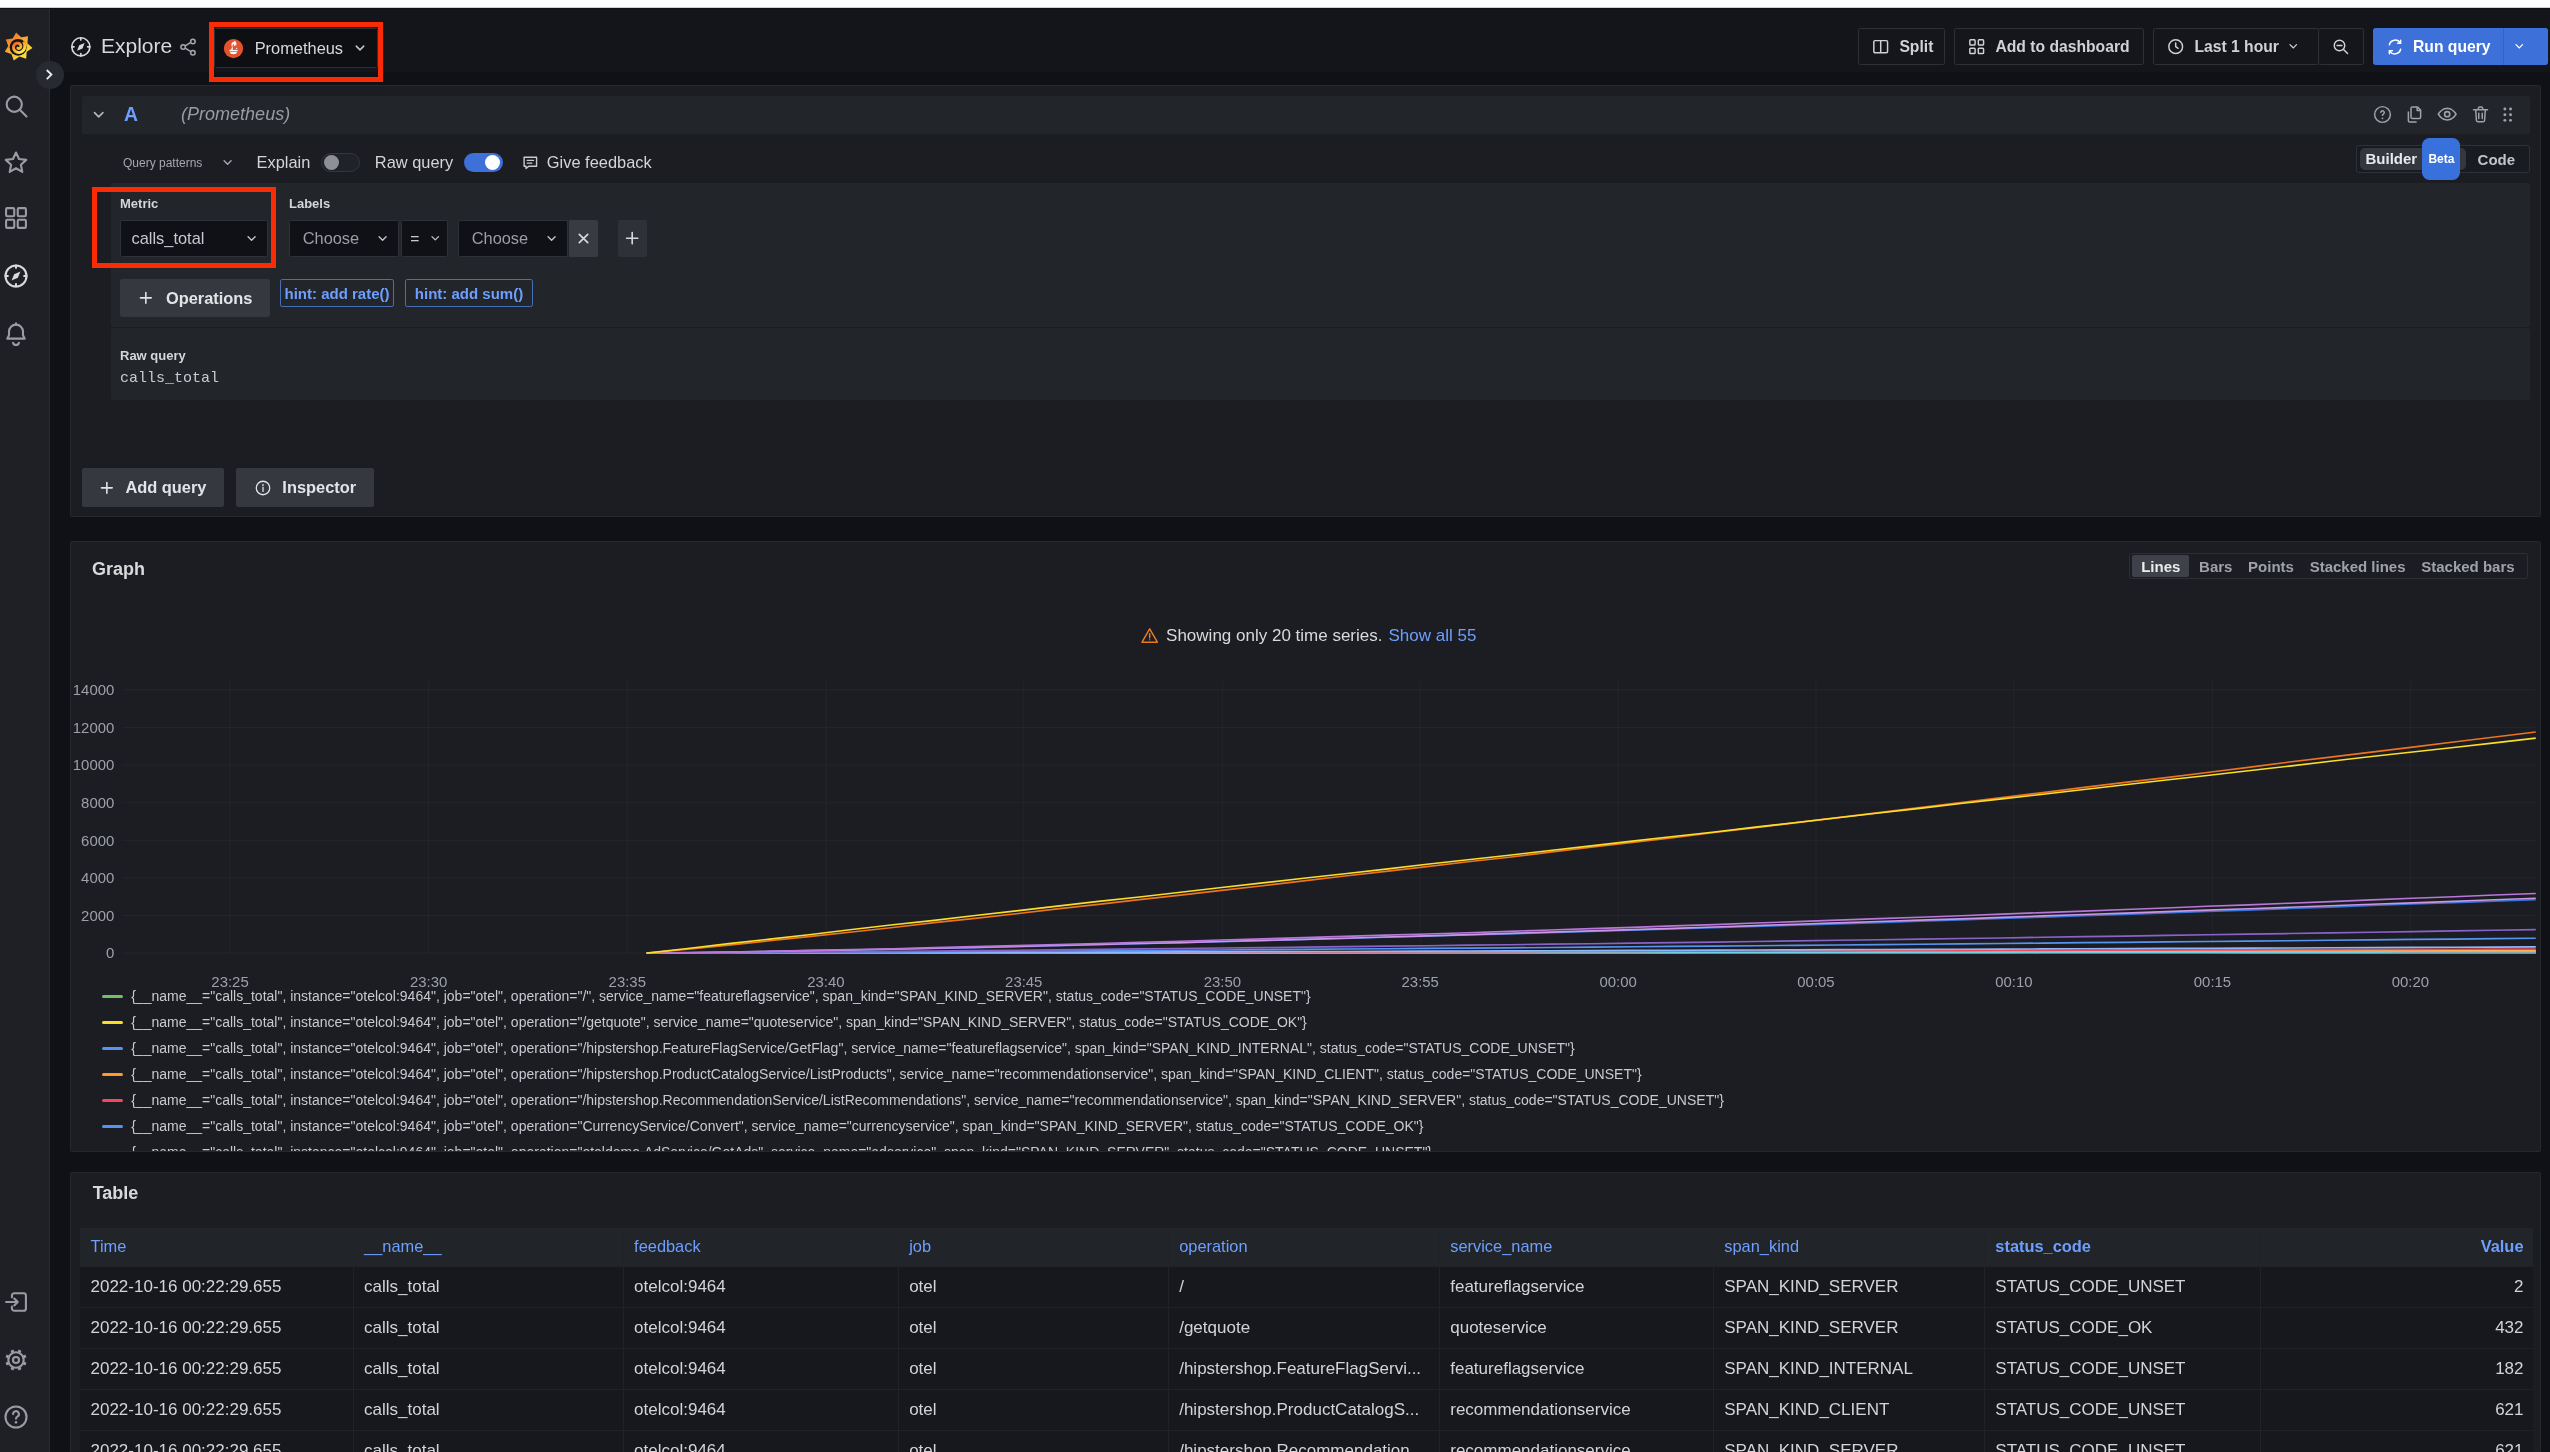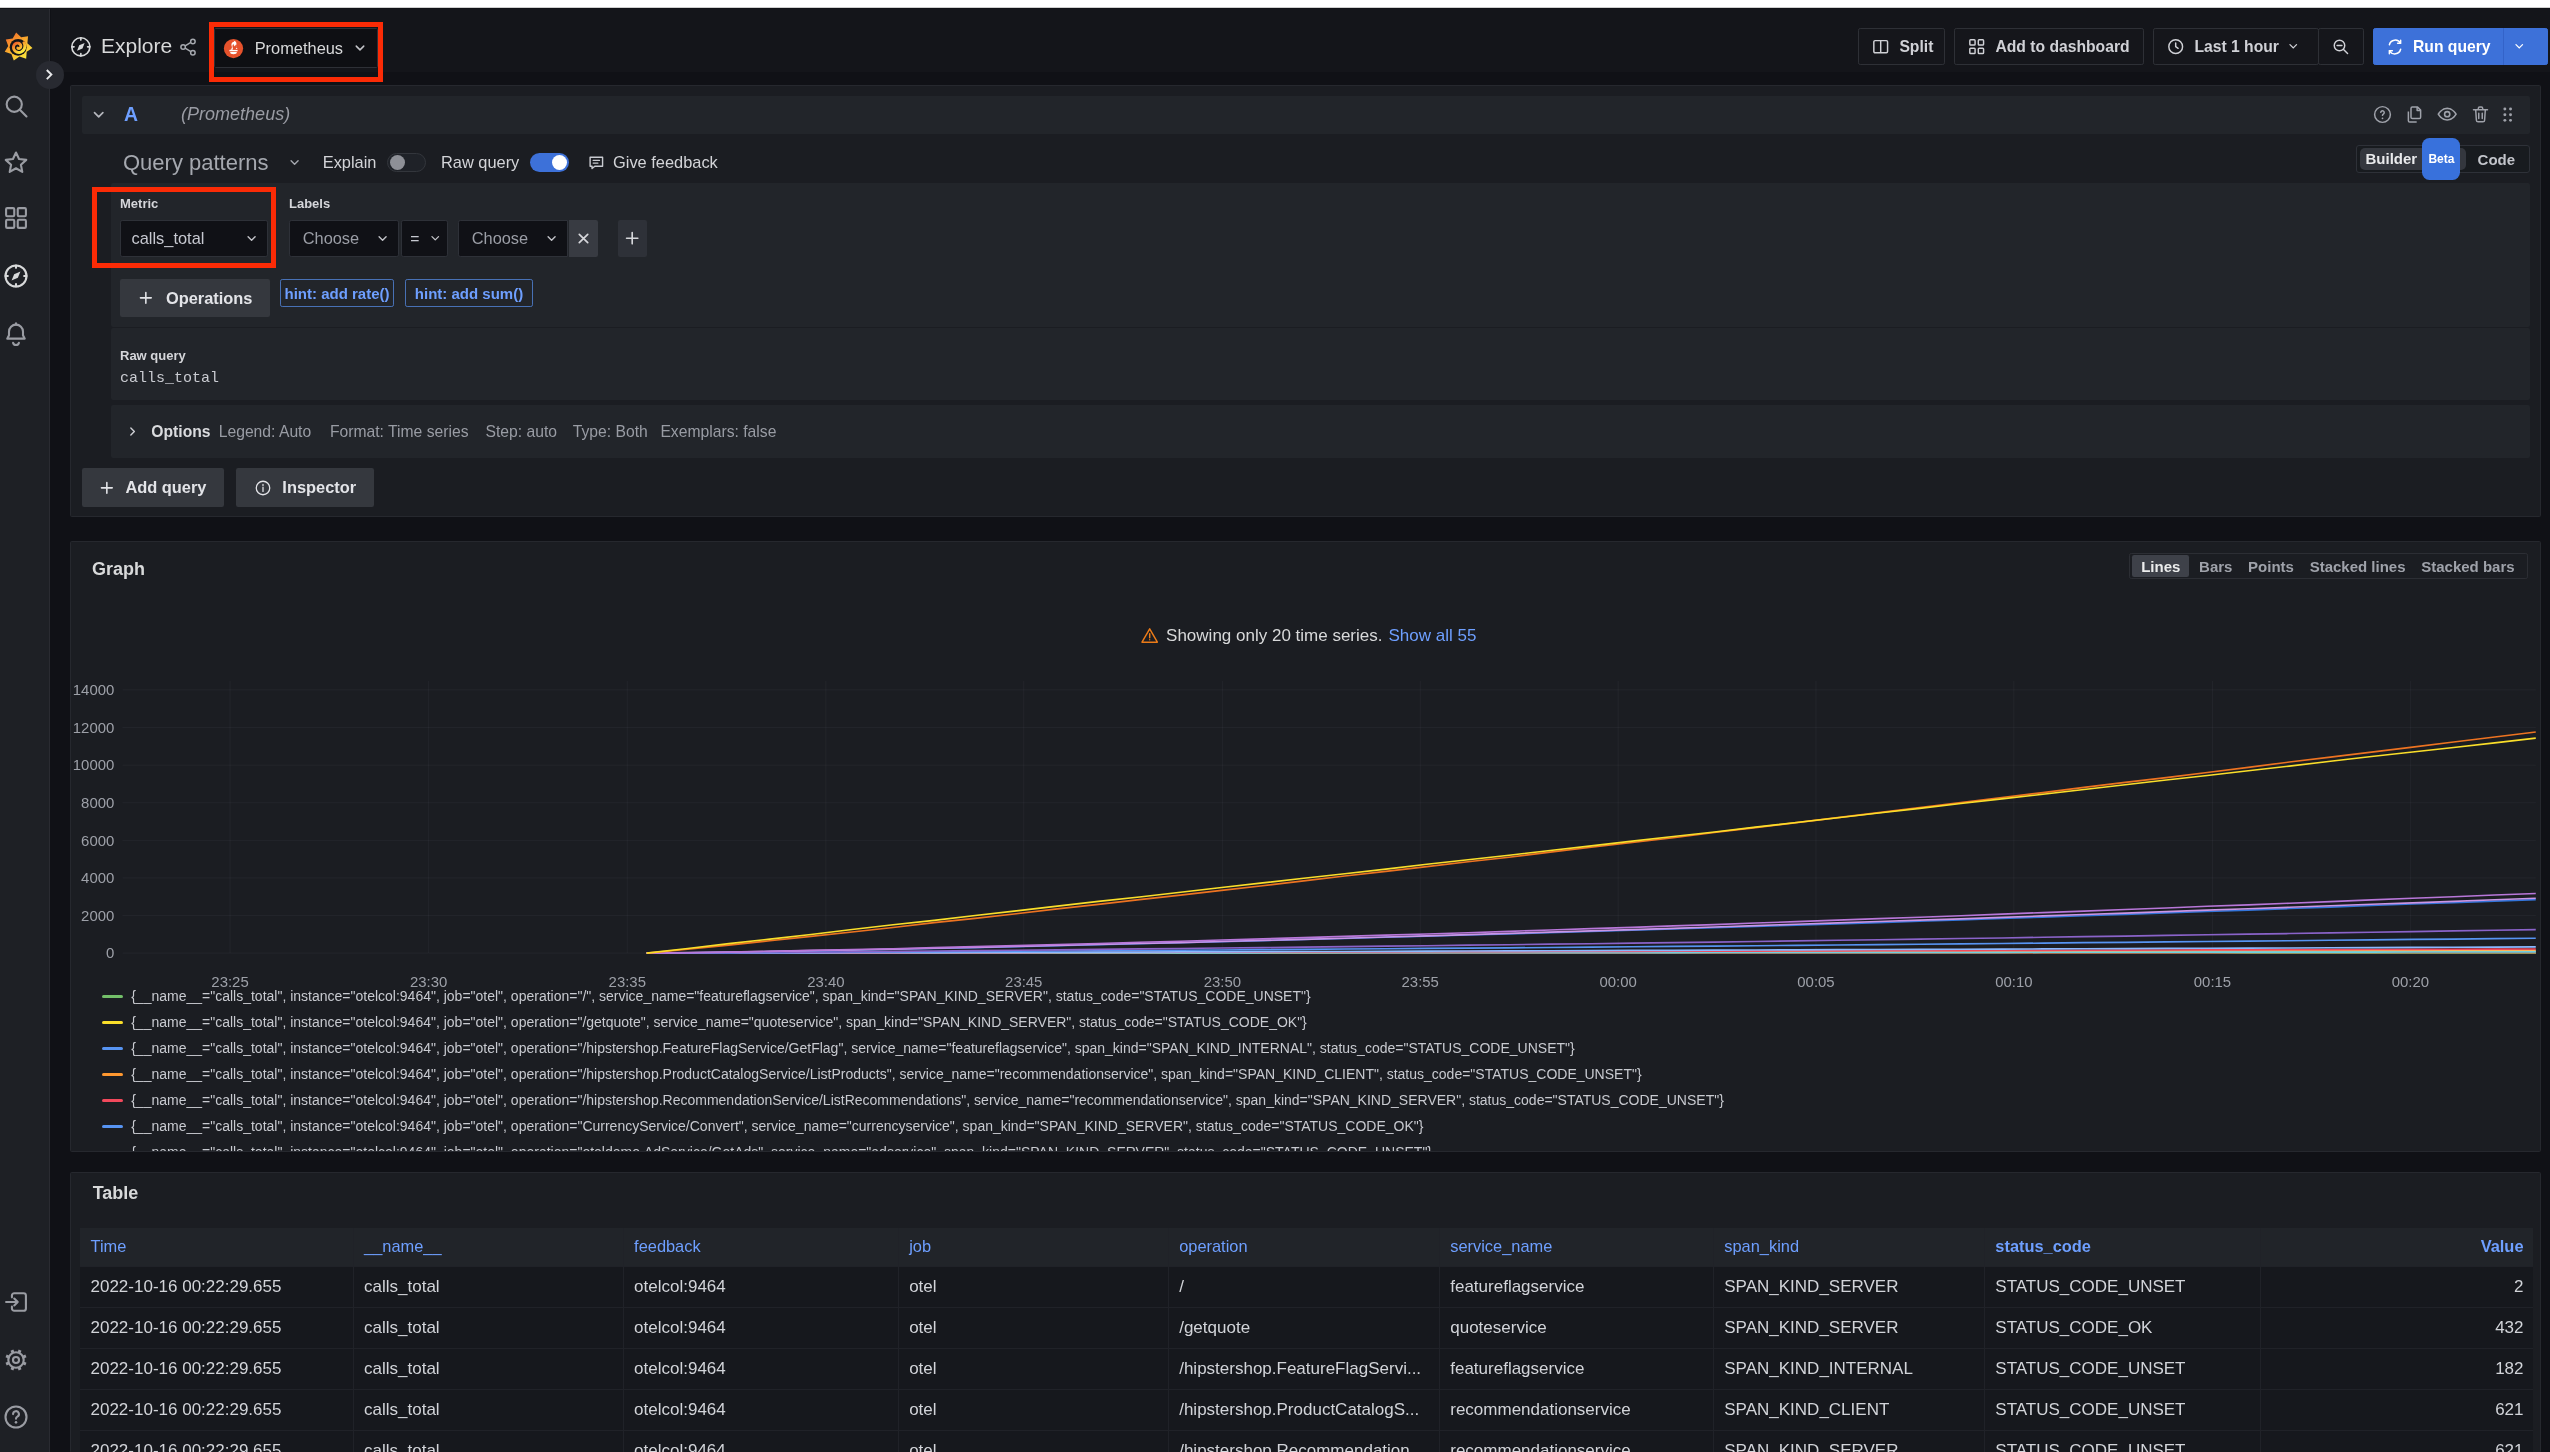--- a/index.html
+++ b/index.html
@@ -175,21 +175,21 @@
         <circle cx="8.5" cy="5" r="1.8"></circle>
         <circle cx="15.5" cy="5" r="1.8"></circle>
         <circle cx="8.5" cy="12" r="1.8"></circle>
         <circle cx="15.5" cy="12" r="1.8"></circle>
         <circle cx="8.5" cy="19" r="1.8"></circle>
         <circle cx="15.5" cy="19" r="1.8"></circle>
       </svg>
   </div>
 
   <div style="position:absolute;left:52px;top:63px;height:27px;display:flex;align-items:center;color:#a5a8af">
-    <span style="font-size:22px">Query patterns</span>
+    <span style="font-size:12px">Query patterns</span>
     <svg style="margin-left:20px" width="11.2" height="11.2" viewBox="0 0 16 16" fill="none" stroke="#a5a8af" stroke-width="2" stroke-linecap="round" stroke-linejoin="round">
         <path d="M3 5.5 L8 10.5 L13 5.5"></path>
       </svg>
     <span style="margin-left:23px;color:#d3d4d8;font-size:16.4px">Explain</span>
     <span style="margin-left:10.5px;width:39px;height:19.4px;background:#1f2228;border:0.7px solid #33363c;border-radius:10.5px;position:relative;display:inline-block">
         <span style="position:absolute;left:2.2px;top:1.5px;width:15px;height:15px;border-radius:50%;background:#8e9097"></span>
       </span>
     <span style="margin-left:15px;color:#d3d4d8;font-size:16.4px">Raw query</span>
     <span style="margin-left:10.5px;width:39px;height:19.4px;background:#3d71d9;border-radius:10.5px;position:relative;display:inline-block">
         <span style="position:absolute;right:2.2px;top:2.2px;width:15px;height:15px;border-radius:50%;background:#fff"></span>
@@ -253,31 +253,20 @@
     </div>
     <div style="position:absolute;left:169px;top:96px;width:114px;height:28px;border:1.5px solid #4871b5;border-radius:2.2px;display:flex;align-items:center;justify-content:center;color:#6e9fff;font-weight:700;font-size:15px">hint: add rate()</div>
     <div style="position:absolute;left:294px;top:96px;width:128px;height:28px;border:1.5px solid #4871b5;border-radius:2.2px;display:flex;align-items:center;justify-content:center;color:#6e9fff;font-weight:700;font-size:15px">hint: add sum()</div>
   </div>
 
   <div class="section" style="left:40px;top:242px;right:10.5px;height:72px">
     <div class="lbl" style="position:absolute;left:9px;top:20px">Raw query</div>
     <div style="position:absolute;left:9px;top:42px;font-family:'Liberation Mono',monospace;font-size:15px;color:#c9cbd1">calls_total</div>
   </div>
 
-  <div class="section" style="left:40px;top:319px;right:10.5px;height:53px;display:flex;align-items:center">
-    <svg style="margin-left:16.4px" width="11.2" height="11.2" viewBox="0 0 16 16" fill="none" stroke="#cfd0d5" stroke-width="2" stroke-linecap="round" stroke-linejoin="round">
-        <path d="M5.5 3 L10.5 8 L5.5 13"></path>
-      </svg>
-    <span style="margin-left:12.7px;font-weight:700;font-size:15.7px;color:#dadbde">Options</span>
-    <span class="grey" style="margin-left:8.2px;font-size:15.7px">Legend: Auto</span>
-    <span class="grey" style="margin-left:18.7px;font-size:15.7px">Format: Time series</span>
-    <span class="grey" style="margin-left:17px;font-size:15.7px">Step: auto</span>
-    <span class="grey" style="margin-left:15.7px;font-size:15.7px">Type: Both</span>
-    <span class="grey" style="margin-left:12.7px;font-size:15.7px">Exemplars: false</span>
-  </div>
 
   <div class="btn" style="position:absolute;left:10.5px;top:382px;width:142px;height:39px;font-size:16.4px">
     <svg style="margin-right:11.2px" width="15.7" height="15.7" viewBox="0 0 16 16" fill="none" stroke="#e3e4e8" stroke-width="1.6" stroke-linecap="round">
         <path d="M8 2.5v11M2.5 8h11"></path>
       </svg>Add query
   </div>
   <div class="btn" style="position:absolute;left:165px;top:382px;width:138px;height:39px;font-size:16.4px">
     <svg style="margin-right:10.5px" width="18" height="18" viewBox="0 0 24 24" fill="none" stroke="#e3e4e8" stroke-width="1.7">
         <circle cx="12" cy="12" r="9"></circle>
         <path d="M12 11v5.5M12 7.2v1.3" stroke-linecap="round"></path>

